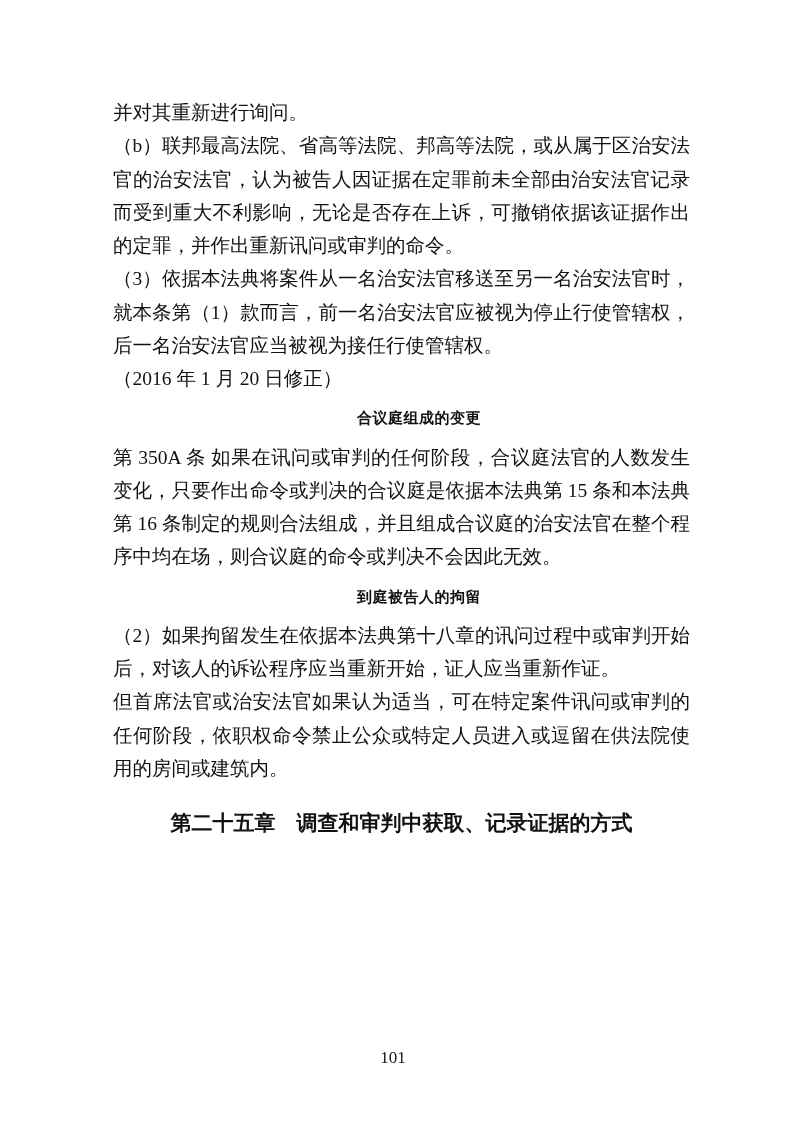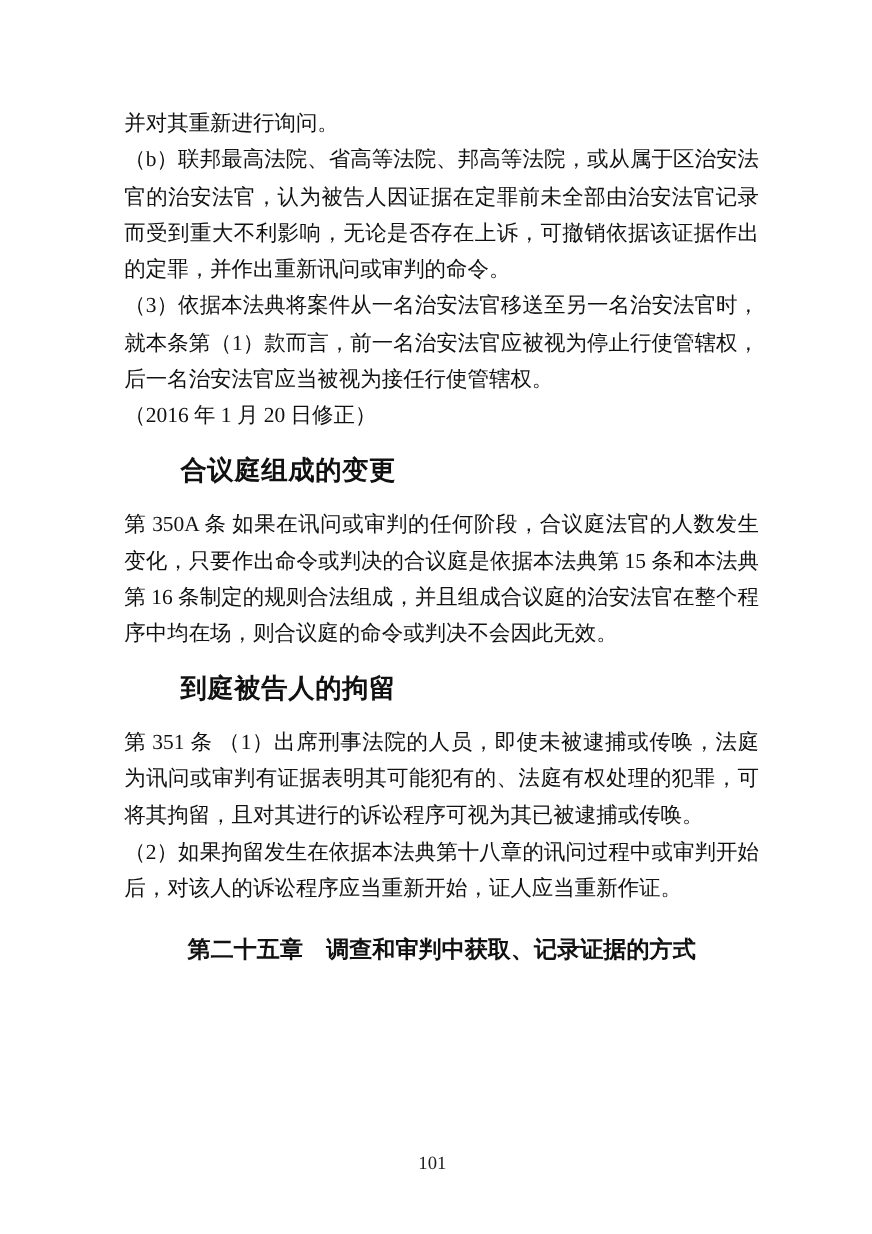--- a/index.html
+++ b/index.html
@@ -24,26 +24,26 @@
     width: 577px;
   }
   .para {
     margin: 0;
     font-size: 19.5px;
     line-height: 33.25px;
     text-align: justify;
     word-break: break-all;
   }
   .section-heading {
-    margin: 16px;
-    font-size: 24px;
+    margin: 6px;
+    font-size: 15px;
     line-height: 33.25px;
     font-weight: 700;
     text-indent: 35px;
-    text-align: left;
+    text-align: center;
     font-family: "Liberation Sans", sans-serif;
     letter-spacing: 0.5px;
   }
   .chapter-heading {
     margin: 21px 0 0 0;
     font-size: 21px;
     line-height: 34px;
     font-weight: 700;
     text-align: center;
     font-family: "Liberation Serif", serif;
@@ -64,18 +64,18 @@
 
 <div class="page">
   <div class="content">
     <p class="para">并对其重新进行询问。</p>
     <p class="para">（b）联邦最高法院、省高等法院、邦高等法院，或从属于区治安法官的治安法官，认为被告人因证据在定罪前未全部由治安法官记录而受到重大不利影响，无论是否存在上诉，可撤销依据该证据作出的定罪，并作出重新讯问或审判的命令。</p>
     <p class="para">（3）依据本法典将案件从一名治安法官移送至另一名治安法官时，就本条第（1）款而言，前一名治安法官应被视为停止行使管辖权，后一名治安法官应当被视为接任行使管辖权。</p>
     <p class="para">（2016 年 1 月 20 日修正）</p>
     <p class="section-heading">合议庭组成的变更</p>
     <p class="para">第 350A 条 如果在讯问或审判的任何阶段，合议庭法官的人数发生变化，只要作出命令或判决的合议庭是依据本法典第 15 条和本法典第 16 条制定的规则合法组成，并且组成合议庭的治安法官在整个程序中均在场，则合议庭的命令或判决不会因此无效。</p>
     <p class="section-heading">到庭被告人的拘留</p>
-    <p class="para">第 351 条 （1）出席刑事法院的人员，即使未被逮捕或传唤，法庭为讯问或审判有证据表明其可能犯有的、法庭有权处理的犯罪，可将其拘留，且对其进行的诉讼程序可视为其已被逮捕或传唤。</p>
     <p class="para">（2）如果拘留发生在依据本法典第十八章的讯问过程中或审判开始后，对该人的诉讼程序应当重新开始，证人应当重新作证。</p>
+    <p class="para">但首席法官或治安法官如果认为适当，可在特定案件讯问或审判的任何阶段，依职权命令禁止公众或特定人员进入或逗留在供法院使用的房间或建筑内。</p>
     <p class="chapter-heading">第二十五章　调查和审判中获取、记录证据的方式</p>
   </div>
   <div class="page-number">101</div>
 </div>
 
 </body></html>

